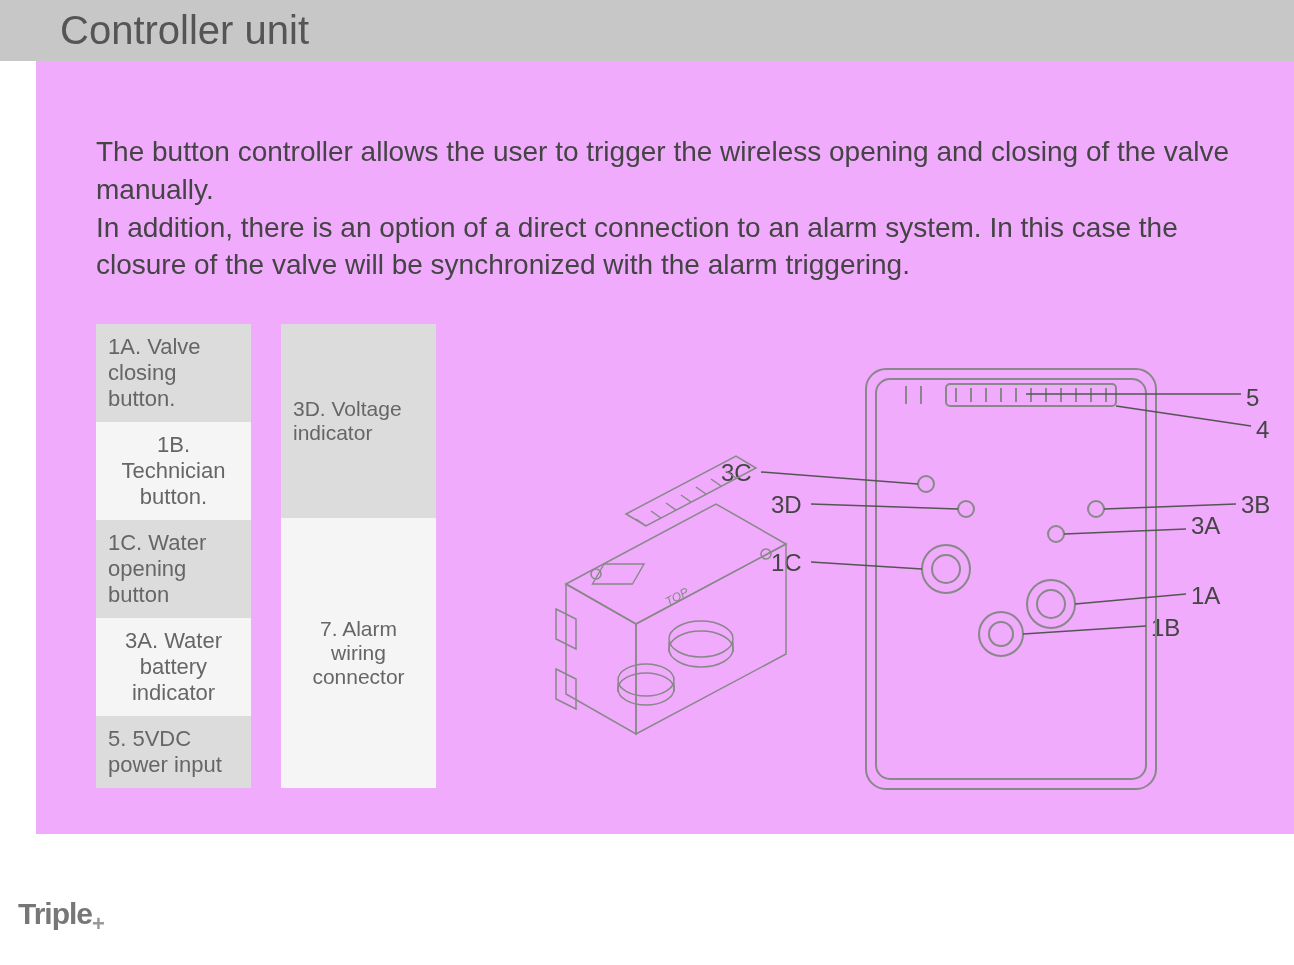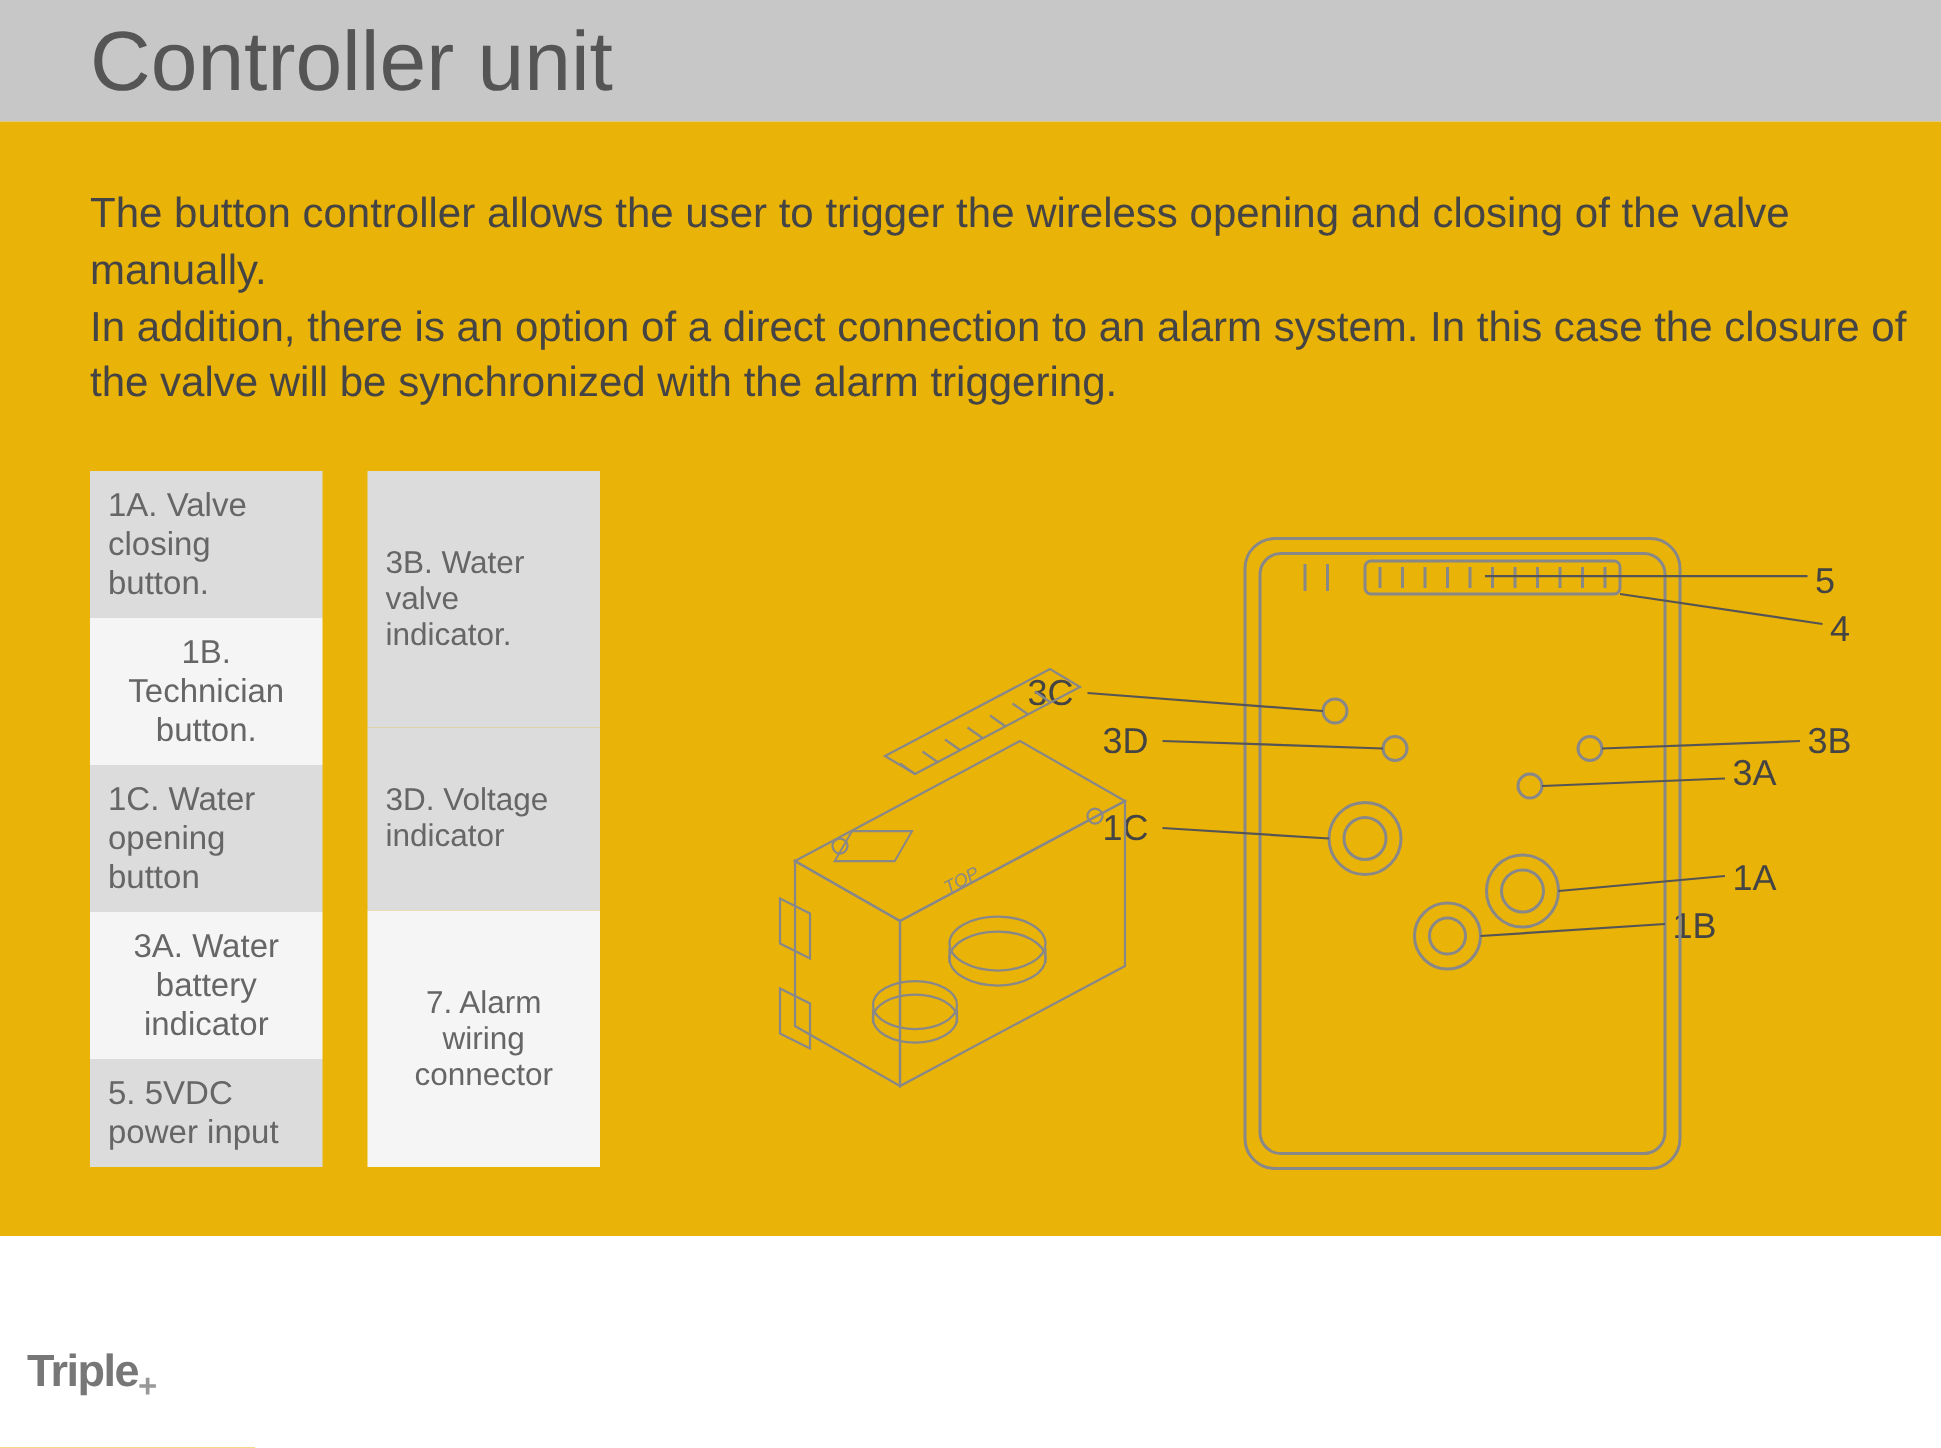--- a/index.html
+++ b/index.html
@@ -7,28 +7,29 @@
       font-family: Arial, Helvetica, sans-serif;
       background: #fff;
       width: 1294px;
       height: 965px;
       position: relative;
       color: #333;
     }
     .title-bar {
       background: #c7c7c7;
       padding: 8px 0 8px 60px;
-      font-size: 56px;
+      font-size: 40px;
       color: #555;
       font-weight: 400;
     }
     .content-block {
-      background: #eab308;
-      padding: 42px 20px 30px 60px;
+      background: #f0abfc;
+      padding: 72px 20px 30px 60px;
       margin-top: 0;
+      margin-left: 36px;
     }
     .intro {
       font-size: 28px;
       color: #444;
       line-height: 1.35;
       margin-bottom: 40px;
     }
     .lower {
       display: flex;
       gap: 60px;
@@ -108,23 +109,20 @@
         <tr class="plain">
               <td>3A. Water battery indicator</td>
             </tr>
         <tr class="shade">
               <td>5. 5VDC power input</td>
             </tr>
       </tbody>
         </table>
       <table class="tbl small">
         <tbody>
-            <tr class="shade">
-              <td>3B. Water valve indicator.</td>
-            </tr>
         <tr class="shade">
               <td>3D. Voltage indicator</td>
             </tr>
         <tr class="plain">
               <td>7. Alarm wiring connector</td>
             </tr>
       </tbody>
         </table>
     </div>
 

